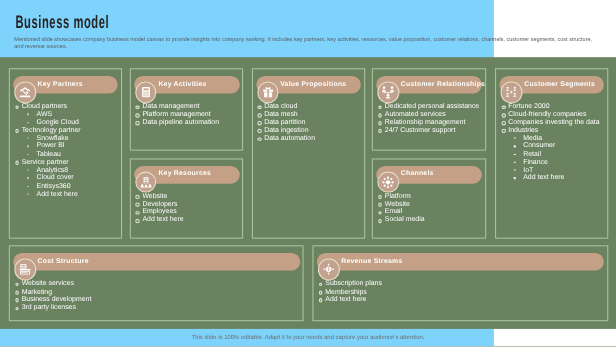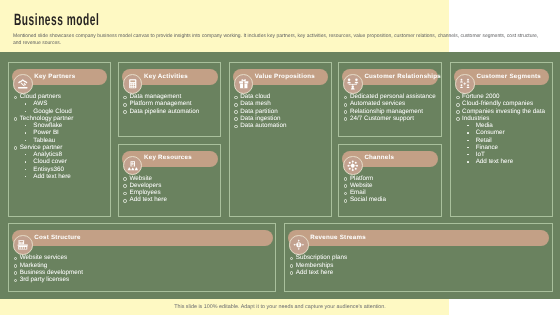--- a/index.html
+++ b/index.html
@@ -1,17 +1,17 @@
 <!DOCTYPE html>
 <html><head>
 <meta charset="utf-8">
 <style>
   html,body{margin:0;padding:0;}
   body{width:560px;height:315px;background:#ffffff;font-family:"Liberation Sans",sans-serif;overflow:hidden;-webkit-font-smoothing:antialiased;text-rendering:geometricPrecision;}
-  .slide{position:relative;width:449px;height:315px;background:#fef9c3;}
+  .slide{position:relative;width:449px;height:315px;background:#7dd3fc;}
   .title{position:absolute;left:14px;top:11.2px;font-size:16.4px;font-weight:bold;color:#262322;letter-spacing:0.85px;transform:scaleX(0.62);transform-origin:left top;white-space:nowrap;}
   .desc{position:absolute;left:13px;top:32.6px;width:533px;font-size:5.0px;line-height:1.55;color:#5c5d5f;text-align:left;}
   .panel{position:absolute;left:0;top:52.1px;width:560px;height:246.8px;background:#6a825f;}
   .card{position:absolute;border:0.8px solid #a9c09c;box-sizing:border-box;}
   .pill{position:absolute;left:3px;top:6px;right:2.7px;height:16px;border-radius:8px;background:#c3a086;}
   .iconc{position:absolute;left:1px;top:5px;width:19.5px;height:19.5px;border-radius:50%;background:#c2a18f;border:0.9px solid #e6dcc8;box-sizing:border-box;display:flex;align-items:center;justify-content:center;}
   .hd{position:absolute;left:22.2px;top:3.6px;font-size:6.2px;font-weight:bold;color:#ffffff;letter-spacing:0.25px;white-space:nowrap;}
   ul{margin:0;padding:0;list-style:none;}
   .l1{position:absolute;left:4.2px;top:30px;right:2px;}
   .l1>li{font-size:6.3px;line-height:7.25px;color:#ffffff;padding-left:6.5px;position:relative;}

